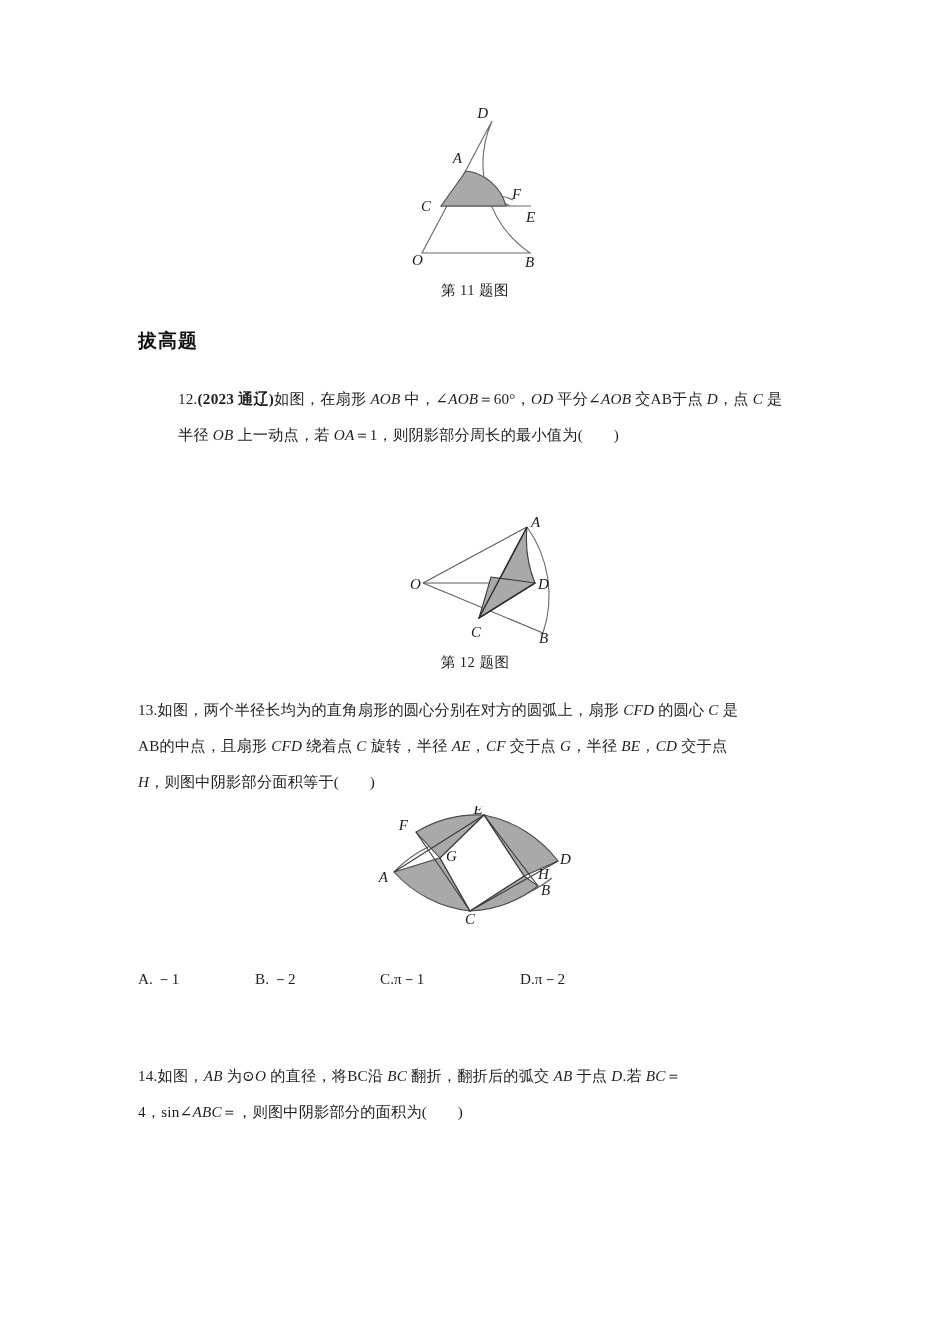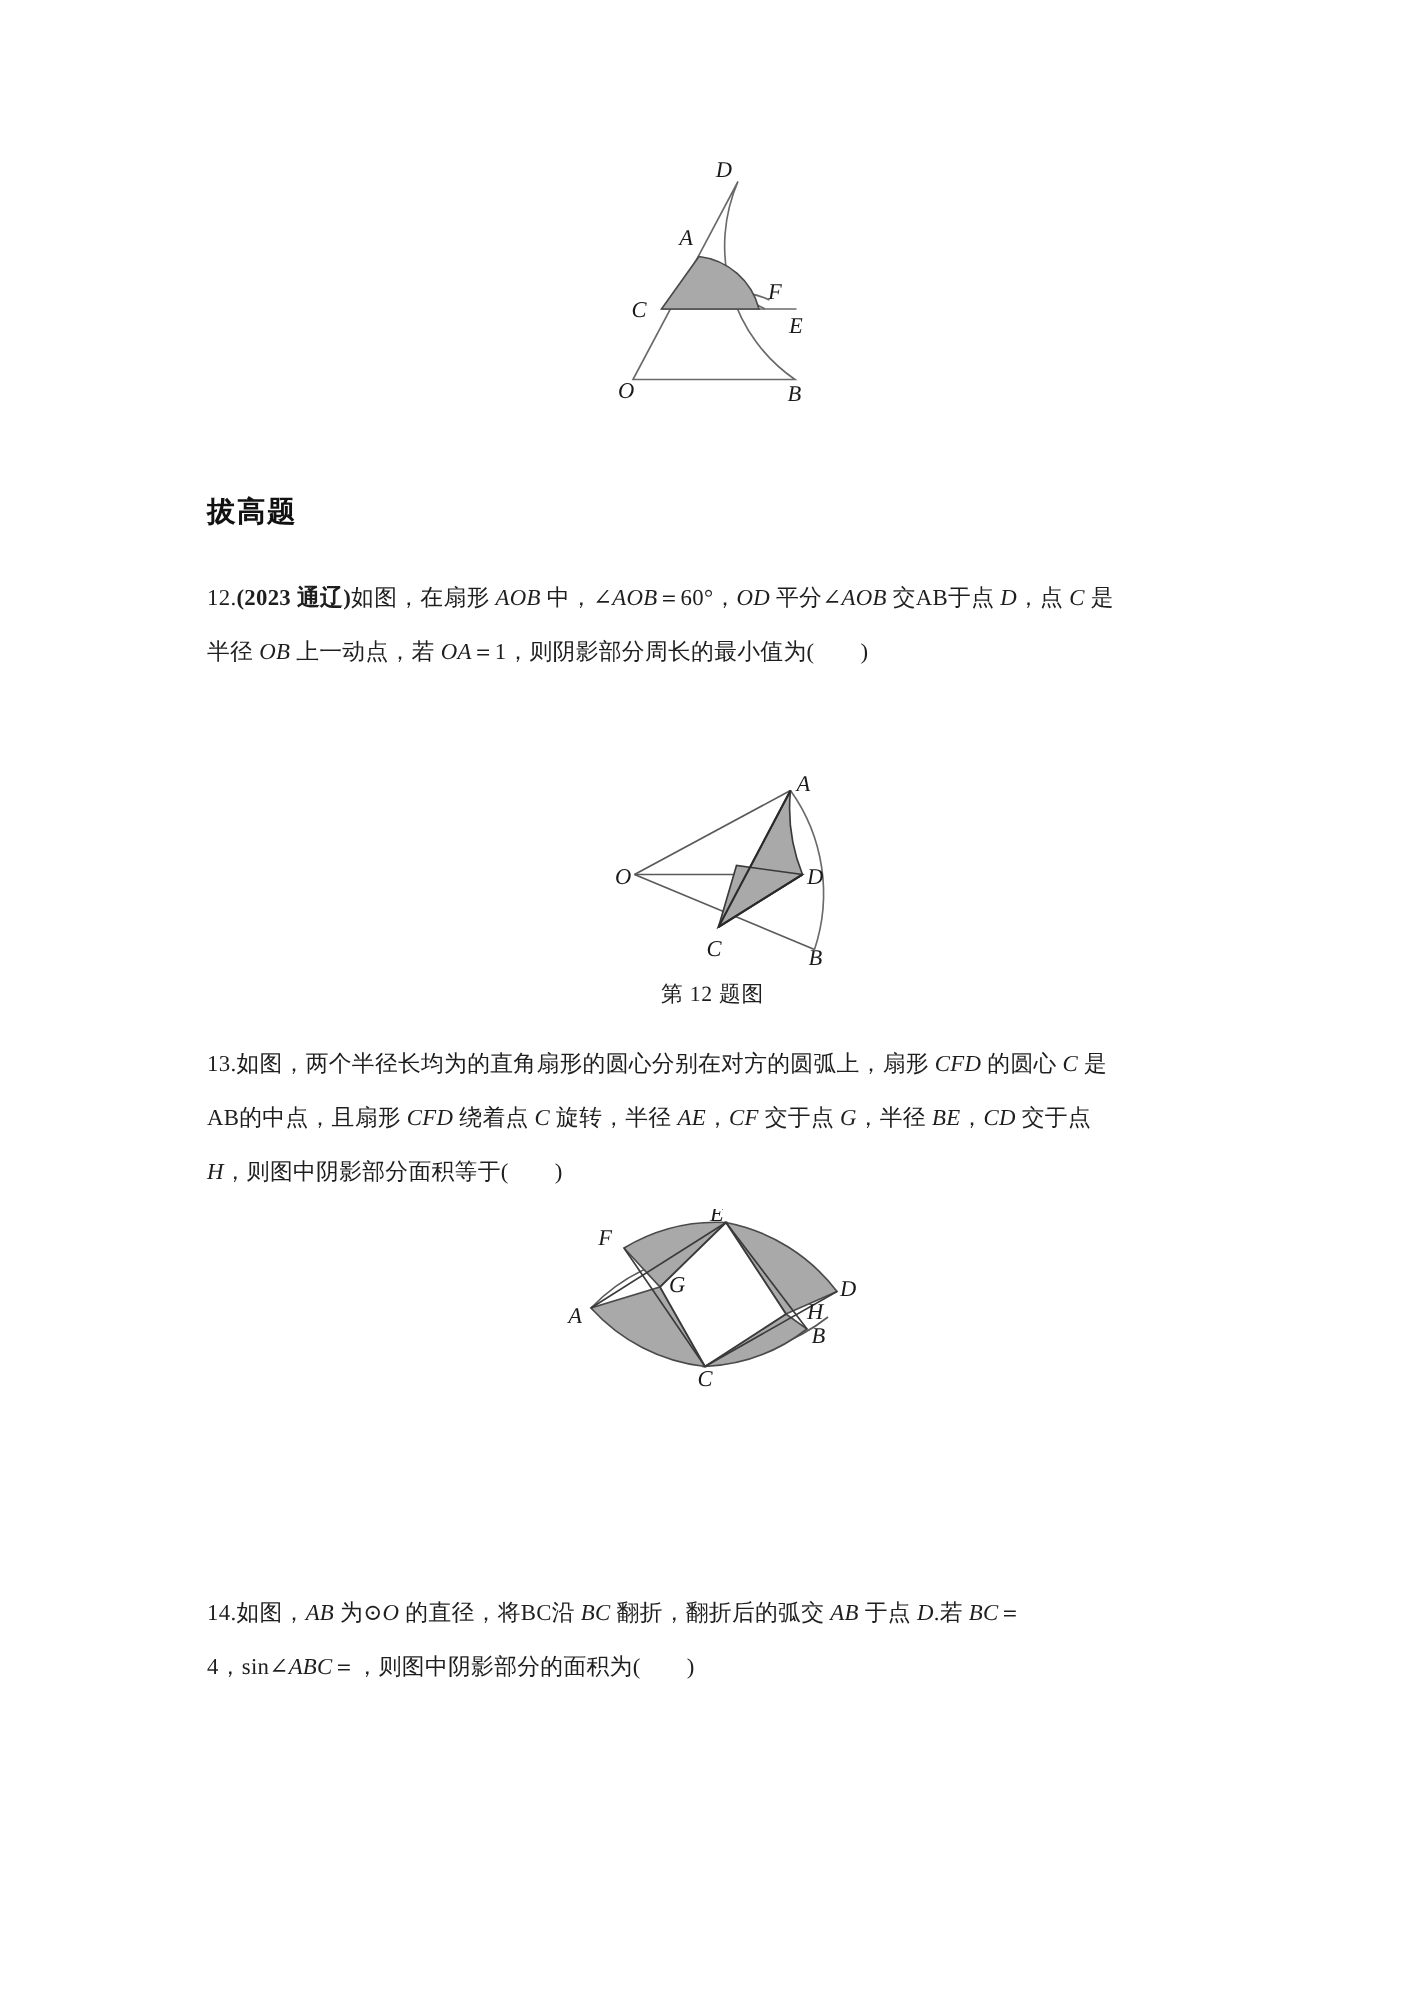--- a/index.html
+++ b/index.html
@@ -109,24 +109,25 @@
       <text class="lbl" x="12" y="160">O</text>
       <text class="lbl" x="125" y="162">B</text>
       <text class="lbl" x="31" y="106" text-anchor="end">C</text>
       <text class="lbl" x="62" y="58" text-anchor="end">A</text>
       <text class="lbl" x="88" y="13" text-anchor="end">D</text>
       <text class="lbl" x="112" y="94">F</text>
       <text class="lbl" x="126" y="117">E</text>
     </svg>
   </div>
 
+  <div class="caption" style="top:281px;">第 11 题图</div>
 
   <div class="section-head" style="top:328px;">拔高题</div>
 
-  <div class="qtext" style="top:381px;">
+  <div class="qtext" style="top:381px;margin-left:40px;">
     <span>12.</span><span class="bolder">(2023 通辽)</span><span>如图，在扇形 </span><span class="ital">AOB</span><span> 中，∠</span><span class="ital">AOB</span><span>＝60°，</span><span class="ital">OD</span><span> 平分∠</span><span class="ital">AOB</span><span> 交AB于点 </span><span class="ital">D</span><span>，点 </span><span class="ital">C</span><span> 是</span><br><span>半径 </span><span class="ital">OB</span><span> 上一动点，若 </span><span class="ital">OA</span><span>＝1，则阴影部分周长的最小值为(　　)</span>
   </div>
 
 
   <div class="figure" style="left:405px; top:515px; width:160px; height:130px;">
     <svg width="160" height="130" viewBox="0 0 160 130">
 
       <path d="M 122 12 A 118 118 0 0 1 138 118" fill="none" stroke="#6a6a6a" stroke-width="1.1"></path>
       <line x1="18" y1="68" x2="122" y2="12" stroke="#5a5a5a" stroke-width="1.1"></line>
       <line x1="18" y1="68" x2="138" y2="118" stroke="#5a5a5a" stroke-width="1.1"></line>
@@ -177,18 +178,23 @@
       <text class="lbl" x="80" y="55">G</text>
       <text class="lbl" x="22" y="76" text-anchor="end">A</text>
       <text class="lbl" x="104" y="118" text-anchor="middle">C</text>
       <text class="lbl" x="194" y="58">D</text>
       <text class="lbl" x="172" y="73">H</text>
       <text class="lbl" x="175" y="89">B</text>
     </svg>
   </div>
 
 
+  <div class="options" style="top:962px;">
+    <span class="opt" style="width:117px;"><span>A.</span>
+      <span>－1</span></span><span class="opt" style="width:125px;"><span>B.</span>
+      <span>－2</span></span><span class="opt" style="width:140px;"><span>C.</span><span>π－1</span></span><span class="opt"><span>D.</span><span>π－2</span></span>
+  </div>
 
   <div class="qtext" style="top:1058px;">
     <span>14.</span><span>如图，</span><span class="ital">AB</span><span> 为⊙</span><span class="ital">O</span><span> 的直径，将BC沿 </span><span class="ital">BC</span><span> 翻折，翻折后的弧交 </span><span class="ital">AB</span><span> 于点 </span><span class="ital">D</span><span>.若 </span><span class="ital">BC</span><span>＝</span><br><span>4，sin∠</span><span class="ital">ABC</span><span>＝，则图中阴影部分的面积为(　　)</span>
   </div>
 
 </div>
 
 </body></html>

